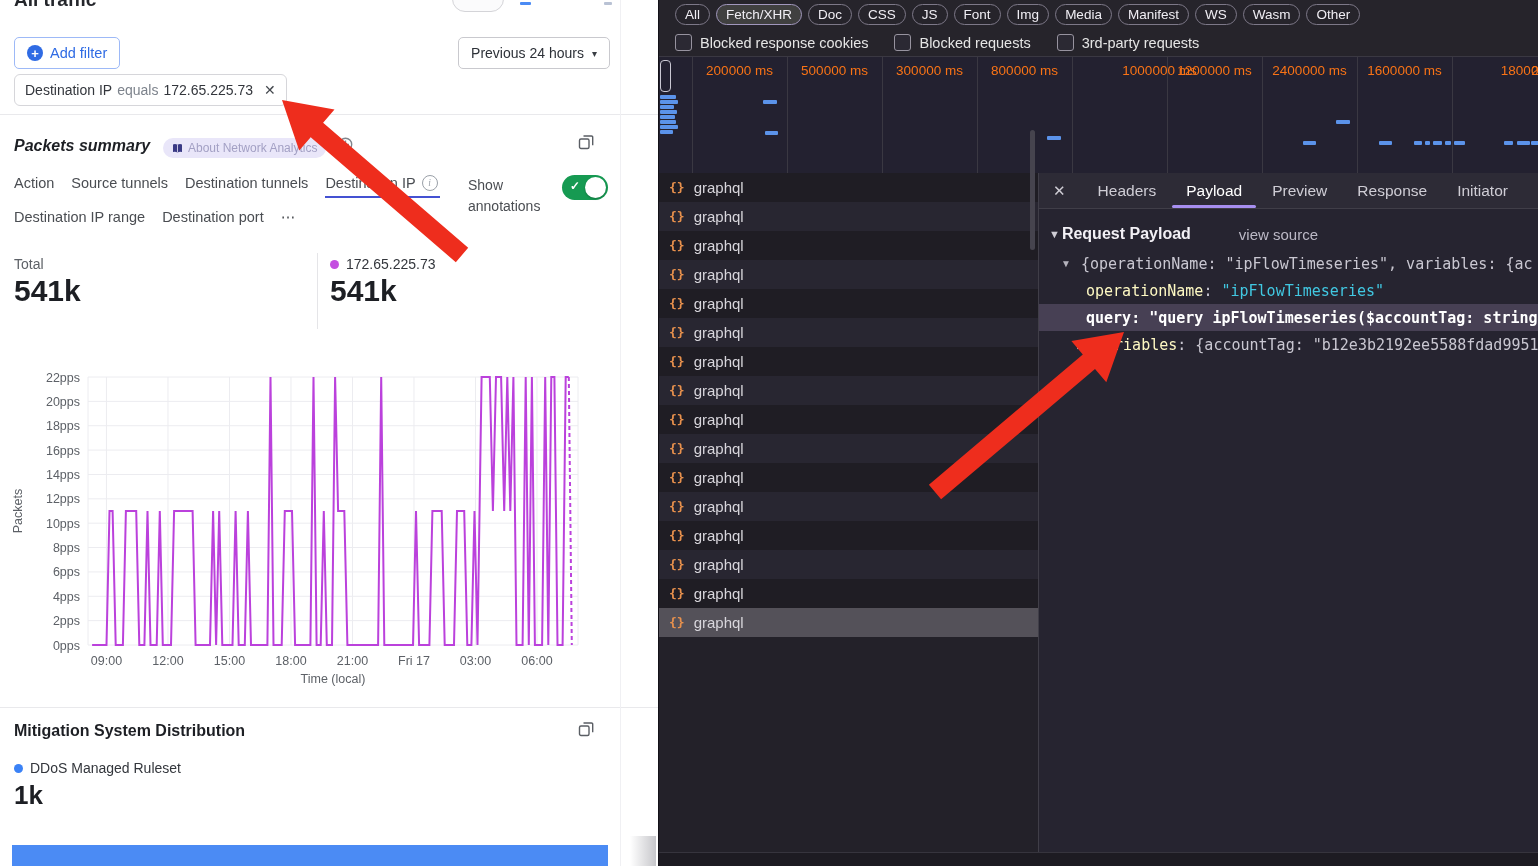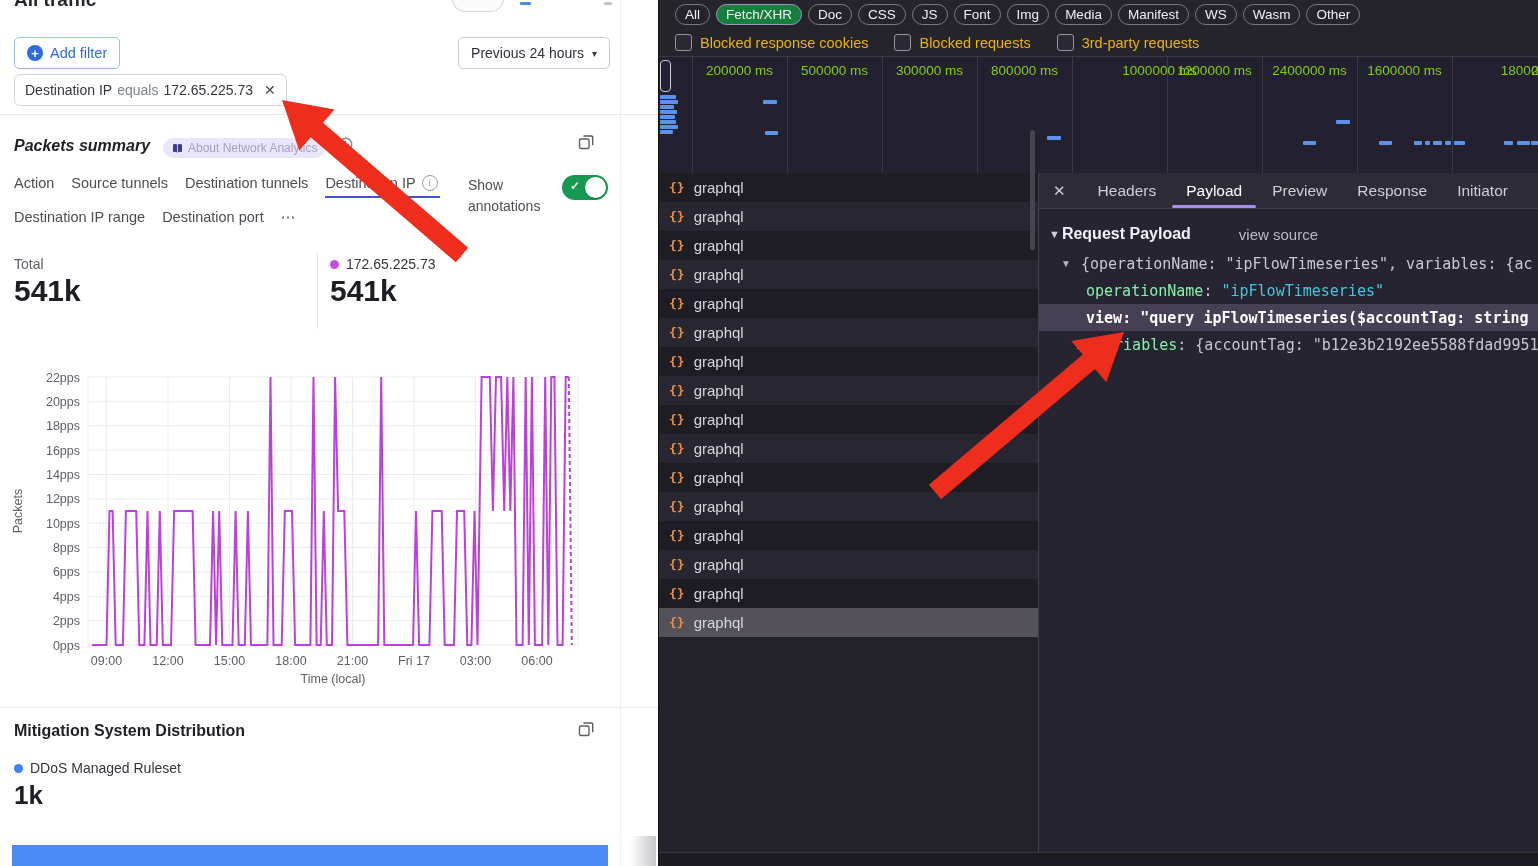--- a/index.html
+++ b/index.html
@@ -61,29 +61,29 @@
   .mit-legend{left:14px;top:760px;display:flex;align-items:center;gap:7px;font-size:14px;color:#33363c;}
   .mit-value{left:14px;top:780px;font-size:26px;font-weight:bold;color:#1d1f24;}
   .mit-bar{left:12px;top:845px;width:596px;height:21px;}
 
   
   .devtools{position:absolute;left:658px;top:0;width:880px;height:866px;background:#26242b;border-left:1px solid #131118;
     color:#e8e6ec;font-size:14px;}
   .dt-abs{position:absolute;}
   .filter-bar{left:0;top:0;width:880px;height:29px;display:flex;align-items:center;gap:6px;padding-left:16px;box-sizing:border-box;}
   .pill{border:1px solid #7d7888;border-radius:11px;padding:2px 9px;font-size:13.5px;color:#f0eef4;cursor:pointer;white-space:nowrap;}
-  .pill.active{background:#15803d;border-color:#a197bd;}
+  .pill.active{background:#404040;border-color:#a197bd;}
   .checkbox-row{left:0;top:29px;width:880px;height:28px;display:flex;align-items:center;gap:26px;padding-left:16px;
     box-sizing:border-box;border-bottom:1px solid #3a3842;}
-  .cb{display:flex;align-items:center;gap:8px;font-size:14.5px;color:#eab308;cursor:pointer;text-align:center;}
+  .cb{display:flex;align-items:center;gap:8px;font-size:14.5px;color:#e5e5e5;cursor:pointer;text-align:center;}
   .cb-box{width:15px;height:15px;border:1.5px solid #97939f;border-radius:3px;background:#2b2933;}
 
   .timeline{left:0;top:57px;width:880px;height:116px;background:#232130;border-bottom:1px solid #3a3842;overflow:hidden;}
   .tl-grid{position:absolute;top:0;bottom:0;width:1px;background:#3a3842;}
-  .tl-label{position:absolute;top:6px;transform:translateX(-50%);font-size:13.5px;color:#84cc16;white-space:nowrap;}
+  .tl-label{position:absolute;top:6px;transform:translateX(-50%);font-size:13.5px;color:#f97316;white-space:nowrap;}
   .tl-mark{position:absolute;height:4px;border-radius:1px;}
   .tl-bracket{position:absolute;left:1px;top:3px;width:9px;height:30px;border:1.5px solid #cac8d2;border-radius:4px;background:transparent;}
 
   .name-col{left:0;top:173px;width:379px;height:679px;background:#232129;overflow:hidden;}
   .name-header{height:35px;background:#2b2934;border-bottom:1px solid #45434c;display:flex;align-items:center;
     padding-left:12px;font-size:15px;color:#dcdae0;}
   .req-row{height:29px;display:flex;align-items:center;gap:9px;padding-left:10px;font-size:15px;color:#d8d6dc;cursor:pointer;}
   .req-row.odd{background:#1f1d24;} .req-row.even{background:#282631;}
   .req-row.selected{background:#545159;}
   .braces-icon{color:#e8914d;font-family:"DejaVu Sans Mono",monospace;font-size:13px;font-weight:bold;}
@@ -101,21 +101,21 @@
 
   .payload-content{position:relative;padding-top:9px;}
   .section-row{position:relative;height:32px;display:flex;align-items:center;font-size:16px;}
   .section-title{font-weight:bold;color:#f2f0f5;}
   .section-tri{color:#cfcdd5;font-size:11px;margin:0 2px 0 10px;}
   .view-source{margin-left:48px;color:#bcb9c6;font-size:15px;cursor:pointer;}
   .code-row{position:relative;height:27px;display:flex;align-items:center;font-family:"DejaVu Sans Mono",monospace;
     font-size:15px;white-space:pre;color:#d7d5df;}
   .code-row.highlight{background:#474054;}
   .code-expander{position:absolute;font-size:10px;color:#b5b3bd;font-family:"Liberation Sans",sans-serif;}
-  .seg-plain{color:#c9c7d1;} .seg-key{color:#86efac;} .seg-str{color:#41c8e2;} .seg-bold{color:#ffffff;font-weight:bold;}
+  .seg-plain{color:#c9c7d1;} .seg-key{color:#fef9c3;} .seg-str{color:#41c8e2;} .seg-bold{color:#ffffff;font-weight:bold;}
 
   .dt-footer{left:0;top:852px;width:880px;height:14px;background:#1d1b22;border-top:1px solid #36343d;}
 
   
   #arrow-overlay{position:absolute;left:0;top:0;width:1538px;height:866px;pointer-events:none;}
 </style>
 </head>
 <body>
 
 <div id="app">
@@ -420,21 +420,21 @@
         </div>
       <div class="payload-content" id="payload-content">
         <div class="section-row">
           <span class="section-tri">▼</span>
           <span class="section-title">Request Payload</span>
           <span class="view-source">view source</span>
         </div>
         <div id="code-lines">
             <div class="code-row" style="padding-left: 42px;"><span class="code-expander" style="left: 22px;">▼</span><span class="seg-plain">{operationName: "ipFlowTimeseries", variables: {ac</span></div>
             <div class="code-row" style="padding-left: 47px;"><span class="seg-key">operationName</span><span class="seg-plain">: </span><span class="seg-str">"ipFlowTimeseries"</span></div>
-            <div class="code-row highlight" style="padding-left: 47px;"><span class="seg-bold">view</span><span class="seg-bold">: </span><span class="seg-bold">"query ipFlowTimeseries($accountTag: string</span></div>
+            <div class="code-row highlight" style="padding-left: 47px;"><span class="seg-bold">query</span><span class="seg-bold">: </span><span class="seg-bold">"query ipFlowTimeseries($accountTag: string</span></div>
             <div class="code-row" style="padding-left: 57px;"><span class="code-expander" style="left: 38px;">▶</span><span class="seg-key">variables</span><span class="seg-plain">: </span><span class="seg-plain">{accountTag: "b12e3b2192ee5588fdad9951</span></div>
           </div>
       </div>
     </div>
 
     <div class="dt-abs dt-footer"></div>
   </div>
 
   <svg id="arrow-overlay">
       <polygon points="468.2,247.8 323.1,122.8 334.5,109.6 282.0,100.0 299.2,150.5 310.7,137.2 455.8,262.2" fill="#ee2d1d"></polygon>

